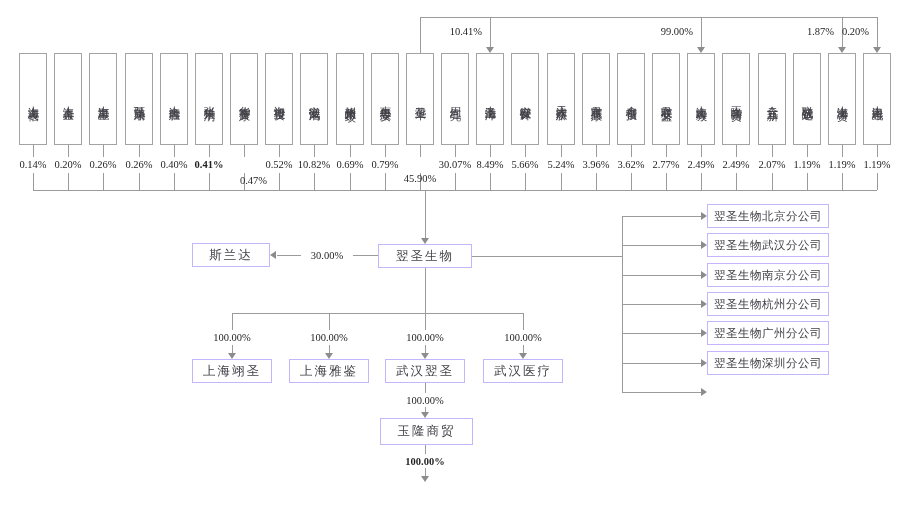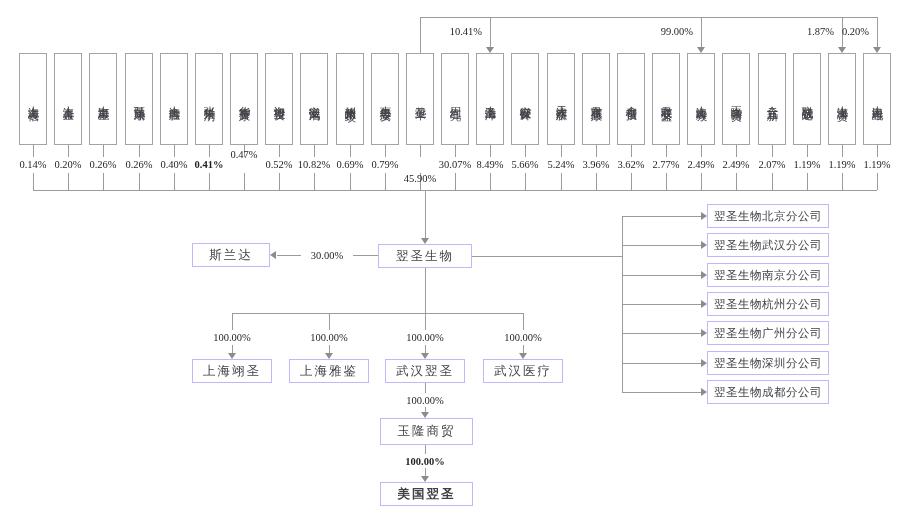--- a/index.html
+++ b/index.html
@@ -41,21 +41,20 @@
 </head>
 <body>
 
 <div id="stage">
   <div class="node" id="parent-box">翌圣生物</div>
   <div class="node" id="associate-box">斯兰达</div>
   <div class="pct" id="assoc-pct">30.00%</div>
   <div class="pct" id="sg-pct">100.00%</div>
   <div class="node" id="sg-box">玉隆商贸</div>
   <div class="pct bold" id="us-pct">100.00%</div>
-  <div class="node bold" id="us-box">美国翌圣</div>
 <div class="sh-box" style="left: 19px;">上海襄禧</div>
     <div class="ln" style="left: 33px; top: 145px; width: 1px; height: 12px;"></div>
     <div class="pct" style="left: 10px; top: 158px;">0.14%</div>
     <div class="ln" style="left: 33px; top: 173px; width: 1px; height: 17px;"></div>
     <div class="sh-box" style="left: 54px;">上海真金</div>
     <div class="ln" style="left: 68px; top: 145px; width: 1px; height: 12px;"></div>
     <div class="pct" style="left: 45px; top: 158px;">0.20%</div>
     <div class="ln" style="left: 68px; top: 173px; width: 1px; height: 17px;"></div>
     <div class="sh-box" style="left: 89px;">上海颢星</div>
     <div class="ln" style="left: 103px; top: 145px; width: 1px; height: 12px;"></div>
@@ -68,21 +67,21 @@
     <div class="sh-box" style="left: 160px;">上海信胜</div>
     <div class="ln" style="left: 174px; top: 145px; width: 1px; height: 12px;"></div>
     <div class="pct" style="left: 151px; top: 158px;">0.40%</div>
     <div class="ln" style="left: 174px; top: 173px; width: 1px; height: 17px;"></div>
     <div class="sh-box" style="left: 195px;">张科禾润</div>
     <div class="ln" style="left: 209px; top: 145px; width: 1px; height: 12px;"></div>
     <div class="pct" style="left: 186px; top: 158px; font-weight: bold;">0.41%</div>
     <div class="ln" style="left: 209px; top: 173px; width: 1px; height: 17px;"></div>
     <div class="sh-box" style="left: 230px;">华赛智康</div>
     <div class="ln" style="left: 244px; top: 145px; width: 1px; height: 12px;"></div>
-    <div class="pct" style="left: 221px; top: 148px;">0.47%</div>
+    <div class="pct" style="left: 221px; top: 174px; text-align: right;">0.47%</div>
     <div class="ln" style="left: 244px; top: 173px; width: 1px; height: 17px;"></div>
     <div class="sh-box" style="left: 265px;">海望投资</div>
     <div class="ln" style="left: 279px; top: 145px; width: 1px; height: 12px;"></div>
     <div class="pct" style="left: 256px; top: 158px;">0.52%</div>
     <div class="ln" style="left: 279px; top: 173px; width: 1px; height: 17px;"></div>
     <div class="sh-box" style="left: 300px;">安徽鸿浩</div>
     <div class="ln" style="left: 314px; top: 145px; width: 1px; height: 12px;"></div>
     <div class="pct" style="left: 291px; top: 158px;">10.82%</div>
     <div class="ln" style="left: 314px; top: 173px; width: 1px; height: 17px;"></div>
     <div class="sh-box" style="left: 336px;">赣州角木蛟</div>
@@ -183,21 +182,20 @@
     <div class="ah ah-right" style="left: 701px; top: 300px;"></div>
     <div class="node branch" style="left: 707px; top: 292px; width: 120px; height: 22px;">翌圣生物杭州分公司</div>
     <div class="ln" style="left: 622px; top: 333px; width: 79px; height: 1px;"></div>
     <div class="ah ah-right" style="left: 701px; top: 329px;"></div>
     <div class="node branch" style="left: 707px; top: 321px; width: 120px; height: 22px;">翌圣生物广州分公司</div>
     <div class="ln" style="left: 622px; top: 363px; width: 79px; height: 1px;"></div>
     <div class="ah ah-right" style="left: 701px; top: 359px;"></div>
     <div class="node branch" style="left: 707px; top: 351px; width: 120px; height: 22px;">翌圣生物深圳分公司</div>
     <div class="ln" style="left: 622px; top: 392px; width: 79px; height: 1px;"></div>
     <div class="ah ah-right" style="left: 701px; top: 388px;"></div>
-    <div class="node branch" style="left: 707px; top: 380px; width: 120px; height: 22px;">翌圣生物成都分公司</div>
     <div class="ln" style="left: 425px; top: 268px; width: 1px; height: 45px;"></div>
     <div class="ln" style="left: 232px; top: 313px; width: 291px; height: 1px;"></div>
     <div class="ln" style="left: 232px; top: 313px; width: 1px; height: 17px;"></div>
     <div class="pct" style="left: 209px; top: 331px;">100.00%</div>
     <div class="ln" style="left: 232px; top: 345px; width: 1px; height: 8px;"></div>
     <div class="ah ah-down" style="left: 228px; top: 353px;"></div>
     <div class="node" style="left: 192px; top: 359px; width: 78px; height: 22px;">上海翊圣</div>
     <div class="ln" style="left: 329px; top: 313px; width: 1px; height: 17px;"></div>
     <div class="pct" style="left: 306px; top: 331px;">100.00%</div>
     <div class="ln" style="left: 329px; top: 345px; width: 1px; height: 8px;"></div>

